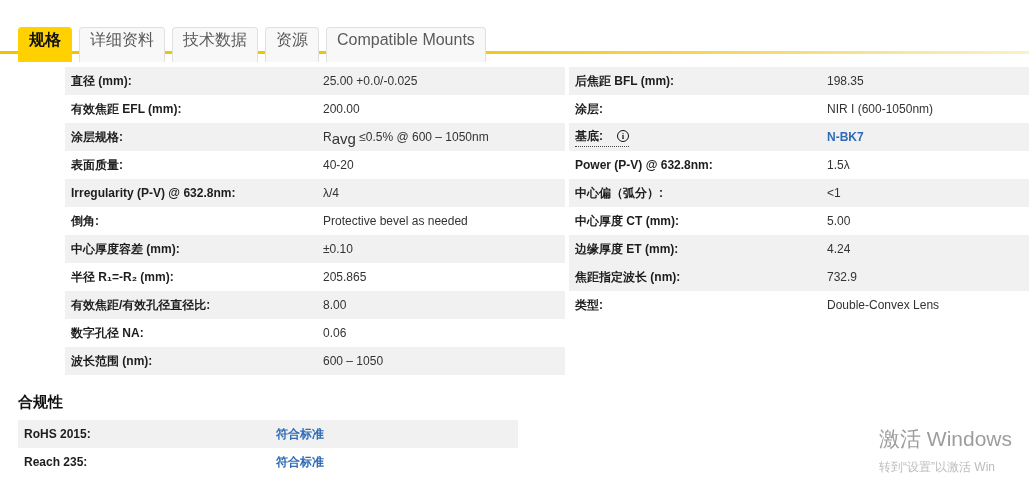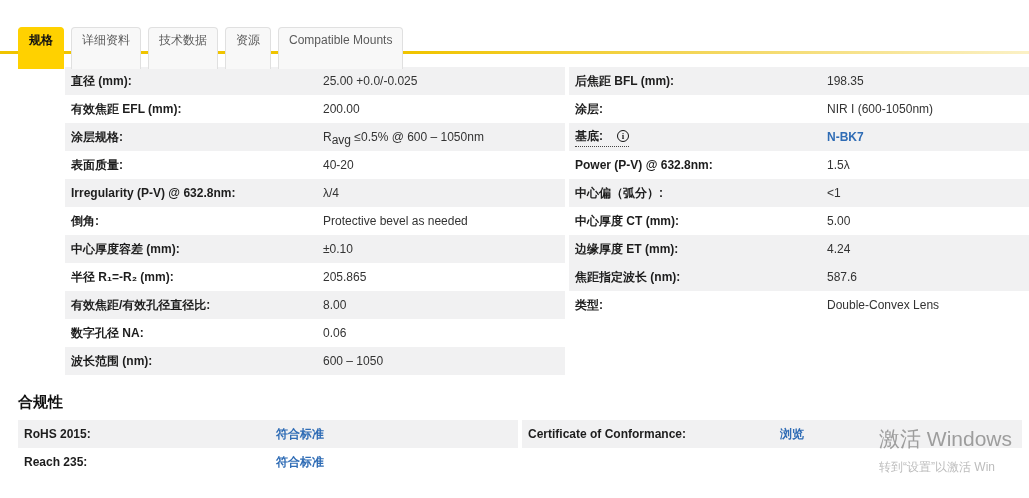--- a/index.html
+++ b/index.html
@@ -13,23 +13,23 @@
     color: #222;
   }
 
   
   .tabs {
     position: absolute; left: 18px; top: 27px;
     display: flex; gap: 7px; align-items: flex-end;
     z-index: 2;
   }
   .tab {
-    height: 42px; line-height: 24px;
+    height: 35px; line-height: 24px;
     padding: 0 10px;
-    font-size: 12px; color: #5a5a5a;
+    font-size: 16px; color: #5a5a5a;
     background: #f8f8f8;
     border: 1px solid #e0e0e0; border-bottom: none;
     border-radius: 4px 4px 0 0;
     cursor: pointer;
     white-space: nowrap;
   }
   .tab.active {
     background: #ffd100;
     border-color: #ffd100;
     color: #111;
@@ -59,21 +59,21 @@
     font-size: 12px;
   }
   .row.g { background: #f1f1f2; }
   .lbl {
     width: 258px; flex-shrink: 0;
     padding-left: 6px;
     font-weight: bold; color: #1d1d1d;
     white-space: nowrap; overflow: hidden;
   }
   .val { color: #333; white-space: nowrap; }
-  .val sub { font-size: 12px; line-height: 0; text-align: right; }
+  .val sub { font-size: 15px; line-height: 0; text-align: right; }
   .dotted {
     display: inline-flex; align-items: center; gap: 14px;
     border-bottom: 1px dotted #444;
     padding-bottom: 1px;
   }
   .info {
     display: inline-block;
     width: 12px; height: 12px;
     border: 1.2px solid #111; border-radius: 50%;
     font-size: 9px; line-height: 10px; text-align: center;
@@ -190,21 +190,21 @@
     <div class="row">
       <div class="lbl">中心厚度 CT (mm):</div>
       <div class="val">5.00</div>
     </div>
     <div class="row g">
       <div class="lbl">边缘厚度 ET (mm):</div>
       <div class="val">4.24</div>
     </div>
     <div class="row g">
       <div class="lbl">焦距指定波长 (nm):</div>
-      <div class="val">587.6</div>
+      <div class="val">732.9</div>
     </div>
     <div class="row">
       <div class="lbl">类型:</div>
       <div class="val">Double-Convex Lens</div>
     </div>
   </div>
 </div>
 
 <div class="section-title">合规性</div>
 
@@ -216,26 +216,18 @@
         <a class="link">符合标准</a>
       </div>
     </div>
     <div class="row">
       <div class="lbl">Reach 235:</div>
       <div class="val">
         <a class="link">符合标准</a>
       </div>
     </div>
   </div>
-  <div class="col">
-    <div class="row g">
-      <div class="lbl">Certificate of Conformance:</div>
-      <div class="val">
-        <a class="link">浏览</a>
-      </div>
-    </div>
-  </div>
 </div>
 
 <div class="watermark">
   <div class="wm1">激活 Windows</div>
   <div class="wm2">转到“设置”以激活 Win</div>
 </div>
 
 </body></html>

